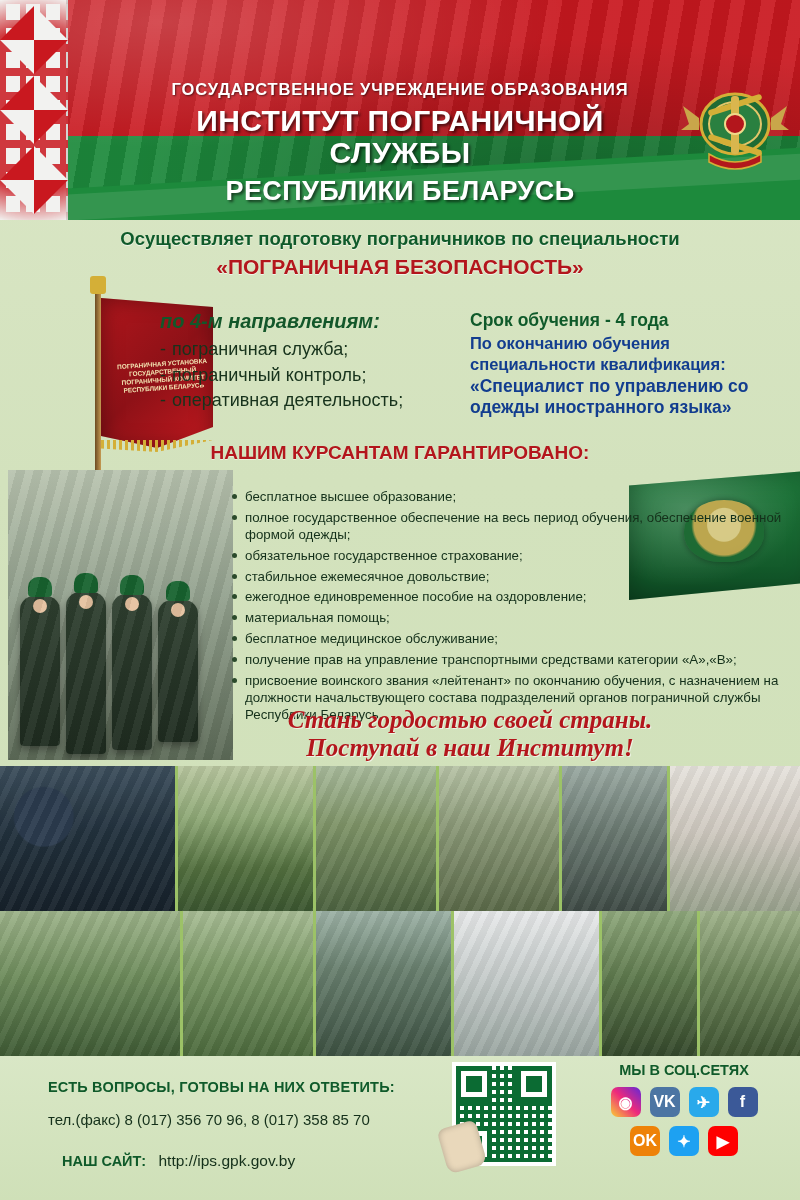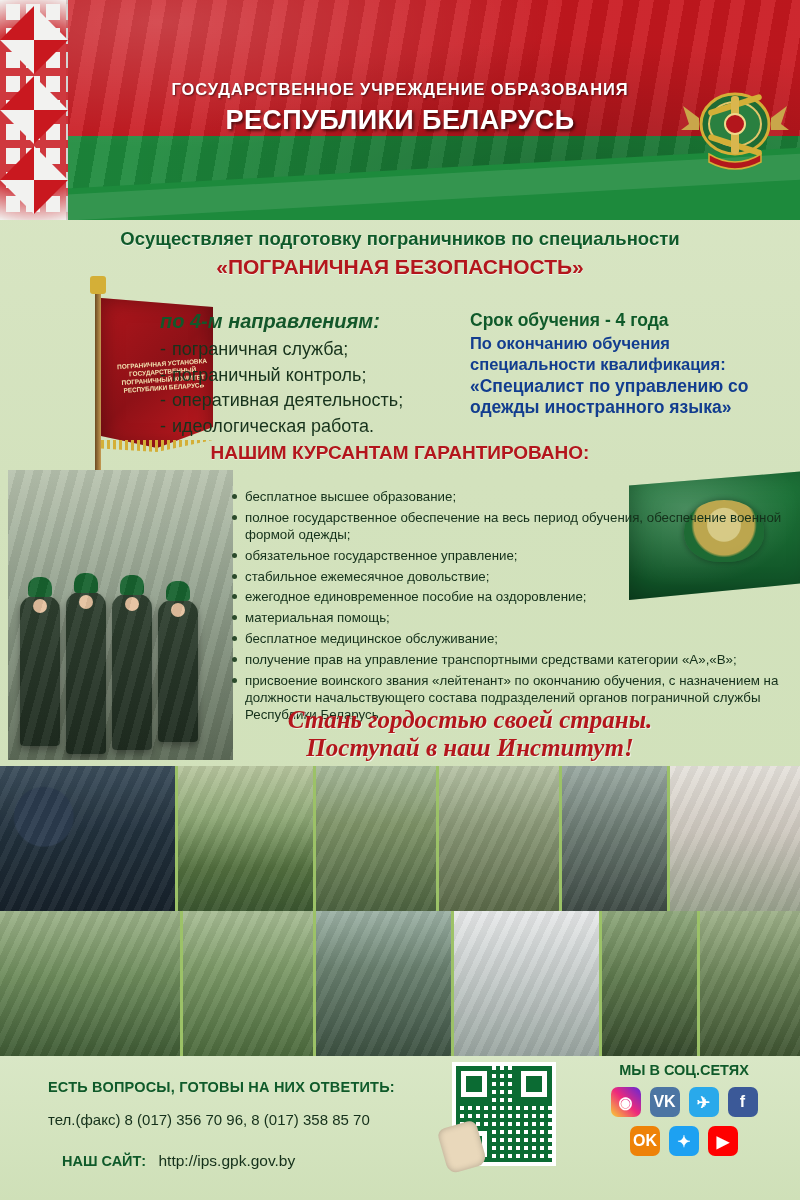--- a/index.html
+++ b/index.html
@@ -309,20 +309,21 @@
     <div class="flag-slant2"></div>
     <div class="flag-ornament">
       <div class="ornament-diamond" style="top:16px"></div>
       <div class="ornament-diamond" style="top:86px"></div>
       <div class="ornament-diamond" style="top:156px"></div>
     </div>
   </div>
 
   <div class="title-block">
     <div class="t-small">ГОСУДАРСТВЕННОЕ УЧРЕЖДЕНИЕ ОБРАЗОВАНИЯ</div>
+    <div class="t-big">ИНСТИТУТ ПОГРАНИЧНОЙ СЛУЖБЫ</div>
     <div class="t-big2">РЕСПУБЛИКИ БЕЛАРУСЬ</div>
   </div>
 
   <div class="emblem">
     <svg viewBox="0 0 112 100" width="112" height="100" aria-hidden="true">
       <ellipse cx="56" cy="46" rx="34" ry="30" fill="#1f6b34" stroke="#d4af37" stroke-width="3"></ellipse>
       <ellipse cx="56" cy="46" rx="26" ry="22" fill="#2a8040" stroke="#e2c669" stroke-width="2"></ellipse>
       <path d="M20 40 L4 28 L10 46 L2 52 L20 52 Z" fill="#c9a64a"></path>
       <path d="M92 40 L108 28 L102 46 L110 52 L92 52 Z" fill="#c9a64a"></path>
       <rect x="28" y="24" width="56" height="6" rx="3" fill="#d4af37" transform="rotate(-18 56 27)"></rect>
@@ -346,21 +347,20 @@
     </div>
     <div class="fringe"></div>
   </div>
 
   <div class="dir-wrap">
     <div class="dir-head">по 4-м направлениям:</div>
     <ul class="dir-list">
       <li>пограничная служба;</li>
       <li>пограничный контроль;</li>
       <li>оперативная деятельность;</li>
-      <li>идеологическая работа.</li>
     </ul>
   </div>
 
   <div class="term-wrap">
     <div class="term-head">Срок обучения - 4 года</div>
     <div class="term-sub">По окончанию обучения специальности квалификация:</div>
     <div class="term-quote">«Специалист по управлению со одежды иностранного языка»</div>
   </div>
 
   <div class="greenflag"></div>
@@ -369,21 +369,21 @@
     <div class="sold-fig" style="left:12px;bottom:14px;"></div>
     <div class="sold-fig" style="left:58px;bottom:6px;height:162px;"></div>
     <div class="sold-fig" style="left:104px;bottom:10px;height:156px;"></div>
     <div class="sold-fig" style="left:150px;bottom:18px;height:142px;"></div>
   </div>
 
   <div class="guar-head">НАШИМ КУРСАНТАМ ГАРАНТИРОВАНО:</div>
   <ul class="guar-list">
     <li>бесплатное высшее образование;</li>
     <li>полное государственное обеспечение на весь период обучения, обеспечение военной формой одежды;</li>
-    <li>обязательное государственное управление;</li>
+    <li>обязательное государственное страхование;</li>
     <li>стабильное ежемесячное довольствие;</li>
     <li>ежегодное единовременное пособие на оздоровление;</li>
     <li>материальная помощь;</li>
     <li>бесплатное медицинское обслуживание;</li>
     <li>получение прав на управление транспортными средствами категории «А»,«В»;</li>
     <li>присвоение воинского звания «лейтенант» по окончанию обучения, с назначением на должности начальствующего состава подразделений органов пограничной службы Республики Беларусь.</li>
   </ul>
 
   <div class="slogan">
     <div>Стань гордостью своей страны.</div>

